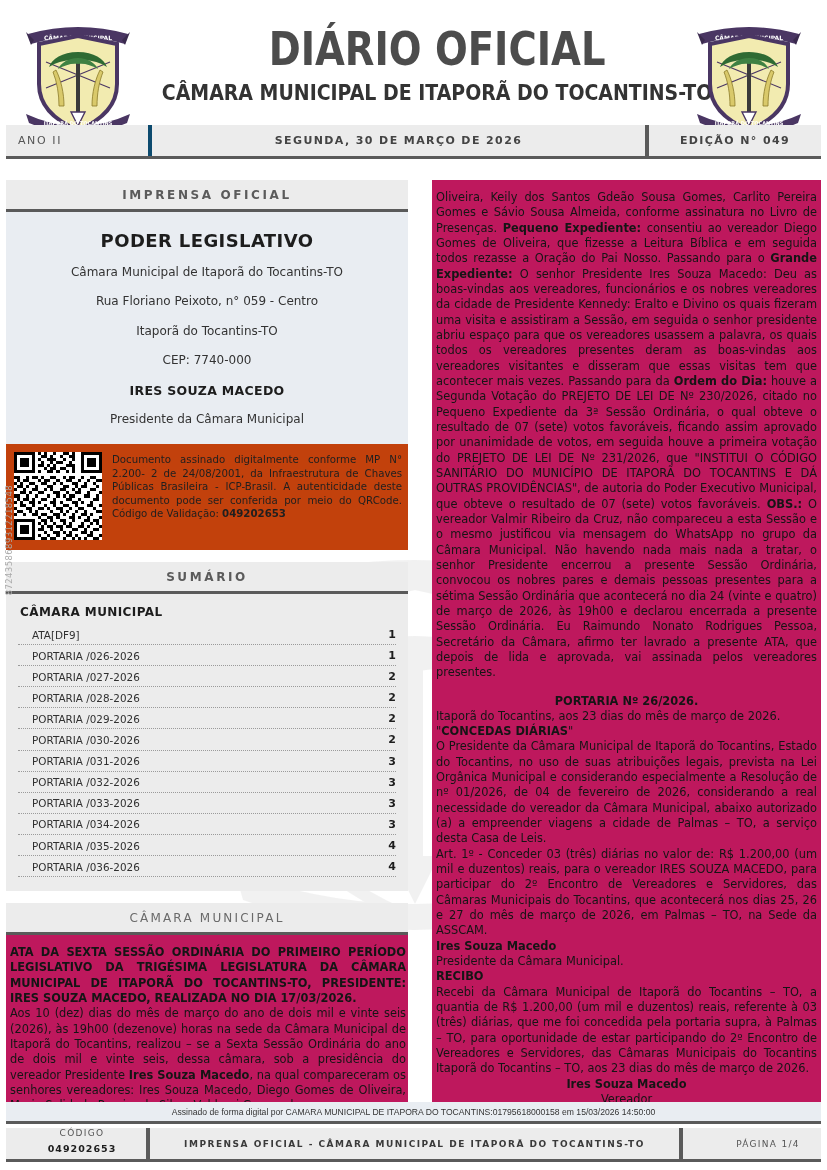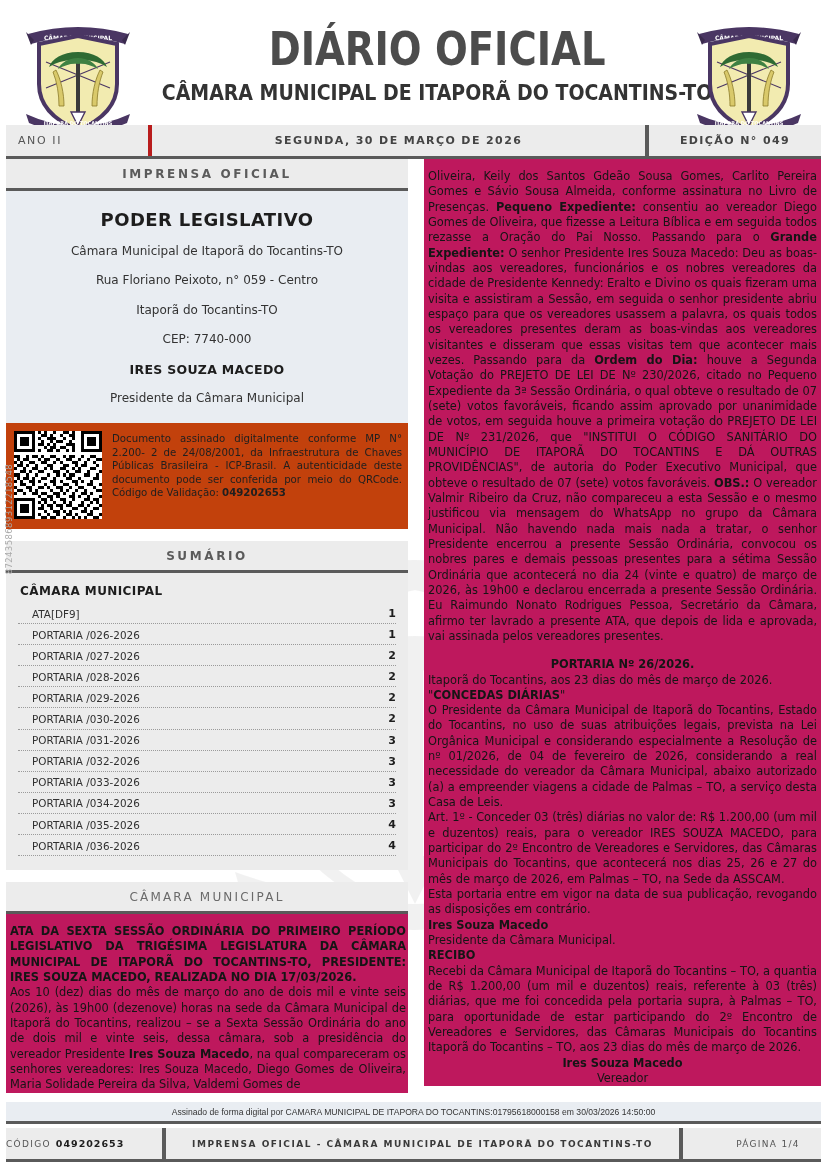--- a/index.html
+++ b/index.html
@@ -69,30 +69,31 @@
   }
   .eb-cell {
     background: #ececec;
     display: flex; align-items: center;
     font-size: 11px;
     letter-spacing: 1.4px;
     color: #444;
     font-weight: bold;
   }
   .eb-ano    { width: 142px; padding-left: 12px; color:#555; font-weight:normal; letter-spacing:1.6px;}
-  .eb-mid    { flex: 1; justify-content: center; border-left: 4px solid #b91c1c; border-right: 4px solid #5a5a5a; }
+  .eb-mid    { flex: 1; justify-content: center; border-left: 4px solid #0c4a6e; border-right: 4px solid #5a5a5a; }
   .eb-edicao { width: 172px; justify-content: center; }
 
   
   .body {
     position: relative;
     display: flex;
-    padding: 0 6px 0 6px;
+    padding: 21px 6px 0 6px;
     z-index: 2;
     height: 910px;
+    gap: 8px;
   }
   .col-left  { width: 412px; padding-right: 10px; position: relative; }
   .col-right { flex: 1; padding-left: 6px; }
 
   
   .vert-id {
     position: absolute;
     left: -2px; top: 305px;
     font-size: 8.5px;
     color: #aaa;
@@ -207,21 +208,21 @@
     z-index: 3;
     border-bottom: 3px solid #5a5a5a;
   }
   .ft-cell {
     background: #ececec;
     display: flex; align-items: center;
     font-size: 9px;
     letter-spacing: 1.3px;
     color: #555;
   }
-  .ft-codigo { width: 156px; padding-left: 0; gap:5px;}
+  .ft-codigo { width: 140px; padding-left: 12px; gap:5px;flex-direction:column;}
   .ft-codigo b { color:#1d1d1d; font-size: 9.5px; letter-spacing:1px;}
   .ft-mid {
     flex: 1; justify-content: center;
     border-left: 4px solid #5a5a5a; border-right: 4px solid #5a5a5a;
     font-weight: bold; color: #3a3a3a; letter-spacing: 1.5px;
   }
   .ft-pagina { width: 138px; justify-content: center; padding-left: 32px; }
 </style>
 </head>
 <body>
@@ -618,33 +619,32 @@
       <div class="article">
         <p><span>Oliveira, Keily dos Santos Gdeão Sousa Gomes, Carlito Pereira Gomes e Sávio Sousa Almeida, conforme assinatura no Livro de Presenças. </span><b>Pequeno Expediente:</b><span> consentiu ao vereador Diego Gomes de Oliveira, que fizesse a Leitura Bíblica e em seguida todos rezasse a Oração do Pai Nosso. Passando para o </span><b>Grande Expediente:</b><span> O senhor Presidente Ires Souza Macedo: Deu as boas-vindas aos vereadores, funcionários e os nobres vereadores da cidade de Presidente Kennedy: Eralto e Divino os quais fizeram uma visita e assistiram a Sessão, em seguida o senhor presidente abriu espaço para que os vereadores usassem a palavra, os quais todos os vereadores presentes deram as boas-vindas aos vereadores visitantes e disseram que essas visitas tem que acontecer mais vezes. Passando para da </span><b>Ordem do Dia:</b><span> houve a Segunda Votação do PREJETO DE LEI DE Nº 230/2026, citado no Pequeno Expediente da 3ª Sessão Ordinária, o qual obteve o resultado de 07 (sete) votos favoráveis, ficando assim aprovado por unanimidade de votos, em seguida houve a primeira votação do PREJETO DE LEI DE Nº 231/2026, que "INSTITUI O CÓDIGO SANITÁRIO DO MUNICÍPIO DE ITAPORÃ DO TOCANTINS E DÁ OUTRAS PROVIDÊNCIAS", de autoria do Poder Executivo Municipal, que obteve o resultado de 07 (sete) votos favoráveis. </span><b>OBS.:</b><span> O vereador Valmir Ribeiro da Cruz, não compareceu a esta Sessão e o mesmo justificou via mensagem do WhatsApp no grupo da Câmara Municipal. Não havendo nada mais nada a tratar, o senhor Presidente encerrou a presente Sessão Ordinária, convocou os nobres pares e demais pessoas presentes para a sétima Sessão Ordinária que acontecerá no dia 24 (vinte e quatro) de março de 2026, às 19h00 e declarou encerrada a presente Sessão Ordinária. Eu Raimundo Nonato Rodrigues Pessoa, Secretário da Câmara, afirmo ter lavrado a presente ATA, que depois de lida e aprovada, vai assinada pelos vereadores presentes.</span></p>
 
         <div class="gap"></div>
 
         <p class="ctr">PORTARIA Nº 26/2026.</p>
         <p>Itaporã do Tocantins, aos 23 dias do mês de março de 2026.</p>
         <p><span>"</span><b>CONCEDAS DIÁRIAS</b><span>"</span></p>
         <p>O Presidente da Câmara Municipal de Itaporã do Tocantins, Estado do Tocantins, no uso de suas atribuições legais, prevista na Lei Orgânica Municipal e considerando especialmente a Resolução de nº 01/2026, de 04 de fevereiro de 2026, considerando a real necessidade do vereador da Câmara Municipal, abaixo autorizado (a) a empreender viagens a cidade de Palmas – TO, a serviço desta Casa de Leis.</p>
         <p>Art. 1º - Conceder 03 (três) diárias no valor de: R$ 1.200,00 (um mil e duzentos) reais, para o vereador IRES SOUZA MACEDO, para participar do 2º Encontro de Vereadores e Servidores, das Câmaras Municipais do Tocantins, que acontecerá nos dias 25, 26 e 27 do mês de março de 2026, em Palmas – TO, na Sede da ASSCAM.</p>
-        <p>Esta portaria entre em vigor na data de sua publicação, revogando as disposições em contrário.</p>
         <p><b>Ires Souza Macedo</b></p>
         <p>Presidente da Câmara Municipal.</p>
         <p><b>RECIBO</b></p>
         <p>Recebi da Câmara Municipal de Itaporã do Tocantins – TO, a quantia de R$ 1.200,00 (um mil e duzentos) reais, referente à 03 (três) diárias, que me foi concedida pela portaria supra, à Palmas – TO, para oportunidade de estar participando do 2º Encontro de Vereadores e Servidores, das Câmaras Municipais do Tocantins Itaporã do Tocantins – TO, aos 23 dias do mês de março de 2026.</p>
         <p class="ctr">Ires Souza Macedo</p>
         <p class="ctr-n">Vereador</p>
       </div>
     </div>
 
   </div>
 
-  <div class="sig-bar">Assinado de forma digital por CAMARA MUNICIPAL DE ITAPORA DO TOCANTINS:01795618000158 em 30/03/2026 14:50:00</div>
+  <div class="sig-bar">Assinado de forma digital por CAMARA MUNICIPAL DE ITAPORA DO TOCANTINS:01795618000158 em 15/03/2026 14:50:00</div>
 
   <div class="footer">
     <div class="ft-cell ft-codigo">
       <span>CÓDIGO</span>
       <b>049202653</b>
     </div>
     <div class="ft-cell ft-mid">IMPRENSA OFICIAL - CÂMARA MUNICIPAL DE ITAPORÃ DO TOCANTINS-TO</div>
     <div class="ft-cell ft-pagina">PÁGINA 1/4</div>
   </div>
 

